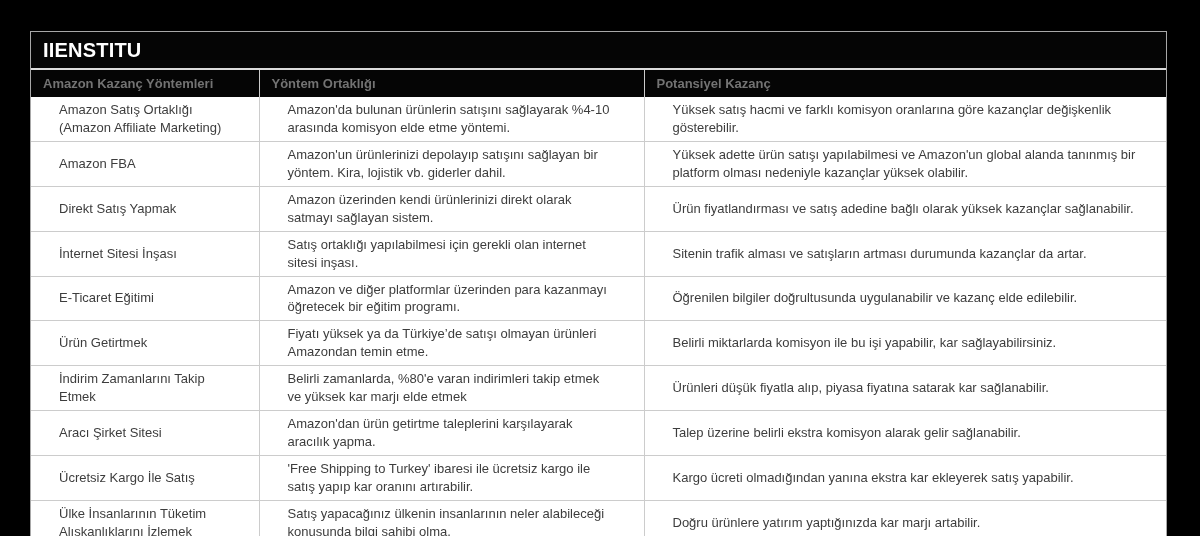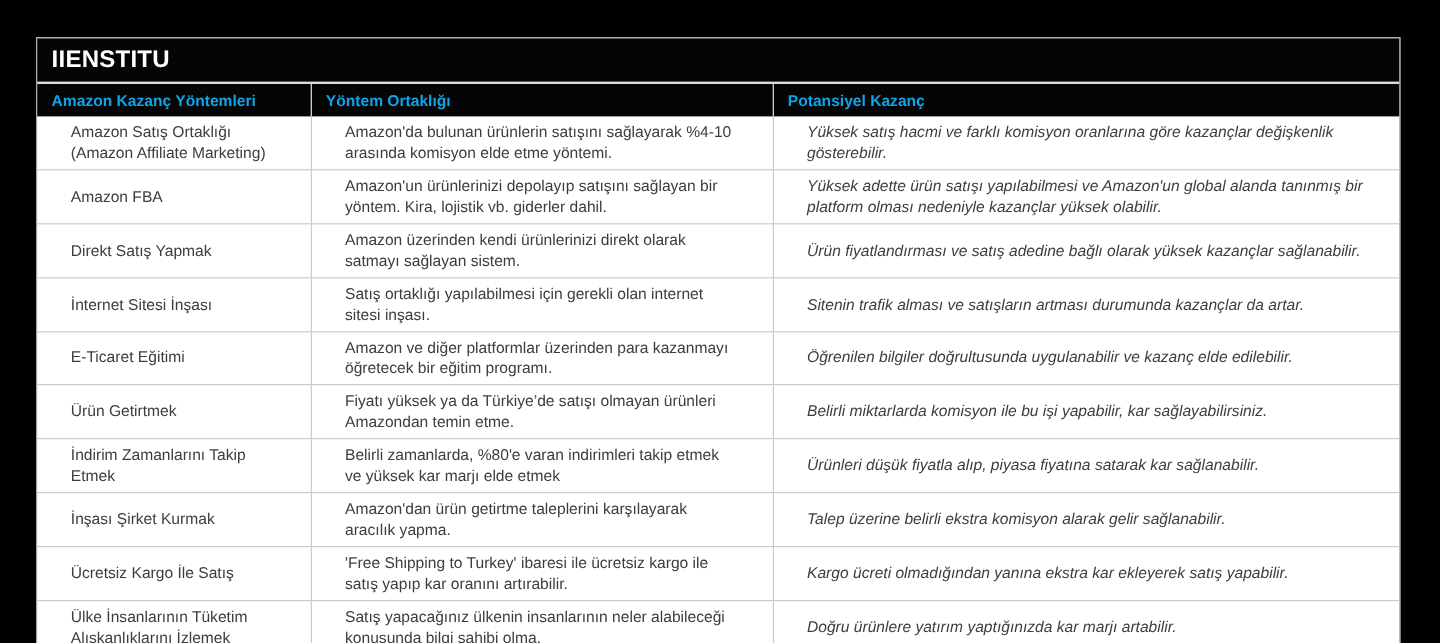--- a/index.html
+++ b/index.html
@@ -30,21 +30,21 @@
     font-weight: bold;
     letter-spacing: 0.2px;
   }
   table {
     width: 100%;
     border-collapse: collapse;
     table-layout: fixed;
   }
   thead th {
     background: #050505;
-    color: #0ea5e9;
+    color: #737373;
     font-size: 13px;
     font-weight: bold;
     text-align: left;
     height: 27px;
     padding: 2px 12px;
     border-right: 1px solid #cccccc;
     vertical-align: middle;
   }
   thead th:last-child { border-right: none; }
   th.col0 { width: 228px; }
@@ -53,21 +53,21 @@
   tbody td {
     font-size: 13px;
     line-height: 1.38;
     color: #3d3d3d;
     padding: 4px 28px;
     border-bottom: 1px solid #cccccc;
     border-right: 1px solid #cccccc;
     vertical-align: middle;
     height: 42px;
   }
-  tbody td:last-child { border-right: none; font-style: italic; }
+  tbody td:last-child { border-right: none; }
   tbody tr:last-child td { border-bottom: none; }
 </style>
 </head>
 <body>
 
 <div class="card">
   <div class="brand-bar">
     <h1>IIENSTITU</h1>
   </div>
   <table>
@@ -108,21 +108,21 @@
           <td class="col0">Ürün Getirtmek</td>
           <td class="col1">Fiyatı yüksek ya da Türkiye’de satışı olmayan ürünleri Amazondan temin etme.</td>
           <td class="col2">Belirli miktarlarda komisyon ile bu işi yapabilir, kar sağlayabilirsiniz.</td>
         </tr>
         <tr>
           <td class="col0">İndirim Zamanlarını Takip Etmek</td>
           <td class="col1">Belirli zamanlarda, %80'e varan indirimleri takip etmek ve yüksek kar marjı elde etmek</td>
           <td class="col2">Ürünleri düşük fiyatla alıp, piyasa fiyatına satarak kar sağlanabilir.</td>
         </tr>
         <tr>
-          <td class="col0">İnşası Şirket Kurmak</td>
+          <td class="col0">Aracı Şirket Sitesi</td>
           <td class="col1">Amazon'dan ürün getirtme taleplerini karşılayarak aracılık yapma.</td>
           <td class="col2">Talep üzerine belirli ekstra komisyon alarak gelir sağlanabilir.</td>
         </tr>
         <tr>
           <td class="col0">Ücretsiz Kargo İle Satış</td>
           <td class="col1">'Free Shipping to Turkey' ibaresi ile ücretsiz kargo ile satış yapıp kar oranını artırabilir.</td>
           <td class="col2">Kargo ücreti olmadığından yanına ekstra kar ekleyerek satış yapabilir.</td>
         </tr>
         <tr>
           <td class="col0">Ülke İnsanlarının Tüketim Alışkanlıklarını İzlemek</td>

